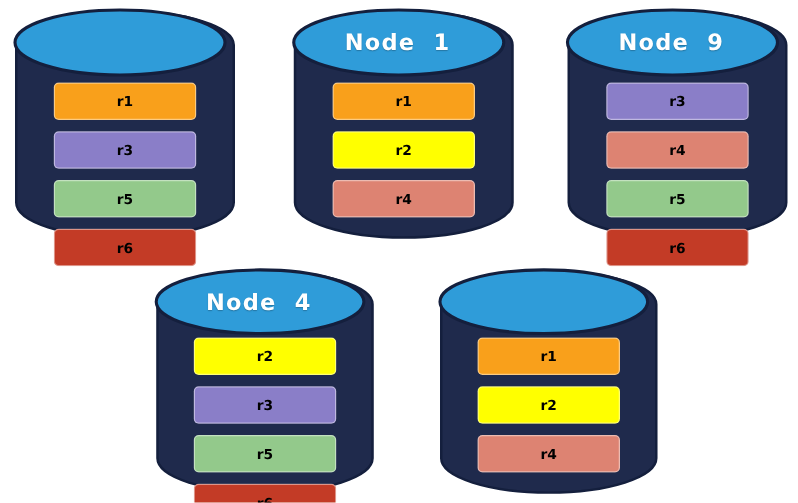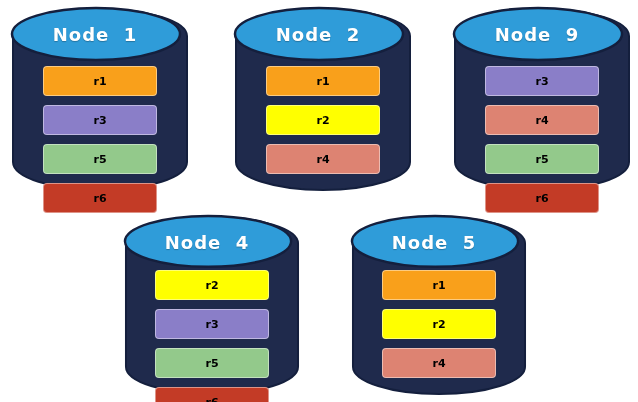--- a/index.html
+++ b/index.html
@@ -75,35 +75,34 @@
 </head>
 <body>
 
 <div id="canvas">
 
   <div class="node" style="left:10px; top:4px;">
     <svg class="cyl-svg" viewBox="0 0 180 190" preserveAspectRatio="none">
       <path d="M 3 32 A 87 27 0 0 1 177 32 L 177 158 A 87 28 0 0 1 3 158 Z" fill="var(--cylinder-body)" stroke="var(--cylinder-outline)" stroke-width="2"></path>
       <ellipse cx="86" cy="30" rx="84" ry="26" fill="var(--cylinder-top)" stroke="var(--cylinder-outline)" stroke-width="2.5"></ellipse>
     </svg>
-    <div class="node-title">Node  1</div>
     <div class="bars">
       <div class="bar" style="background: rgb(249, 160, 27);">r1</div>
       <div class="bar" style="background: rgb(138, 126, 200);">r3</div>
       <div class="bar" style="background: rgb(147, 201, 139);">r5</div>
       <div class="bar" style="background: rgb(195, 59, 38);">r6</div>
     </div>
   </div>
 
   <div class="node" style="left:233px; top:4px;">
     <svg class="cyl-svg" viewBox="0 0 180 190" preserveAspectRatio="none">
       <path d="M 3 32 A 87 27 0 0 1 177 32 L 177 158 A 87 28 0 0 1 3 158 Z" fill="var(--cylinder-body)" stroke="var(--cylinder-outline)" stroke-width="2"></path>
       <ellipse cx="86" cy="30" rx="84" ry="26" fill="var(--cylinder-top)" stroke="var(--cylinder-outline)" stroke-width="2.5"></ellipse>
     </svg>
-    <div class="node-title">Node  2</div>
+    <div class="node-title">Node  1</div>
     <div class="bars">
       <div class="bar" style="background: rgb(249, 160, 27);">r1</div>
       <div class="bar" style="background: rgb(255, 255, 0);">r2</div>
       <div class="bar" style="background: rgb(221, 131, 114);">r4</div>
     </div>
   </div>
 
   <div class="node" style="left:452px; top:4px;">
     <svg class="cyl-svg" viewBox="0 0 180 190" preserveAspectRatio="none">
       <path d="M 3 32 A 87 27 0 0 1 177 32 L 177 158 A 87 28 0 0 1 3 158 Z" fill="var(--cylinder-body)" stroke="var(--cylinder-outline)" stroke-width="2"></path>
@@ -130,21 +129,20 @@
       <div class="bar" style="background: rgb(147, 201, 139);">r5</div>
       <div class="bar" style="background: rgb(195, 59, 38);">r6</div>
     </div>
   </div>
 
   <div class="node row2" style="left:350px; top:212px;">
     <svg class="cyl-svg" viewBox="0 0 180 190" preserveAspectRatio="none">
       <path d="M 3 32 A 87 27 0 0 1 177 32 L 177 158 A 87 28 0 0 1 3 158 Z" fill="var(--cylinder-body)" stroke="var(--cylinder-outline)" stroke-width="2"></path>
       <ellipse cx="86" cy="30" rx="84" ry="26" fill="var(--cylinder-top)" stroke="var(--cylinder-outline)" stroke-width="2.5"></ellipse>
     </svg>
-    <div class="node-title">Node  5</div>
     <div class="bars">
       <div class="bar" style="background: rgb(249, 160, 27);">r1</div>
       <div class="bar" style="background: rgb(255, 255, 0);">r2</div>
       <div class="bar" style="background: rgb(221, 131, 114);">r4</div>
     </div>
   </div>
 
 </div>
 
 </body></html>

